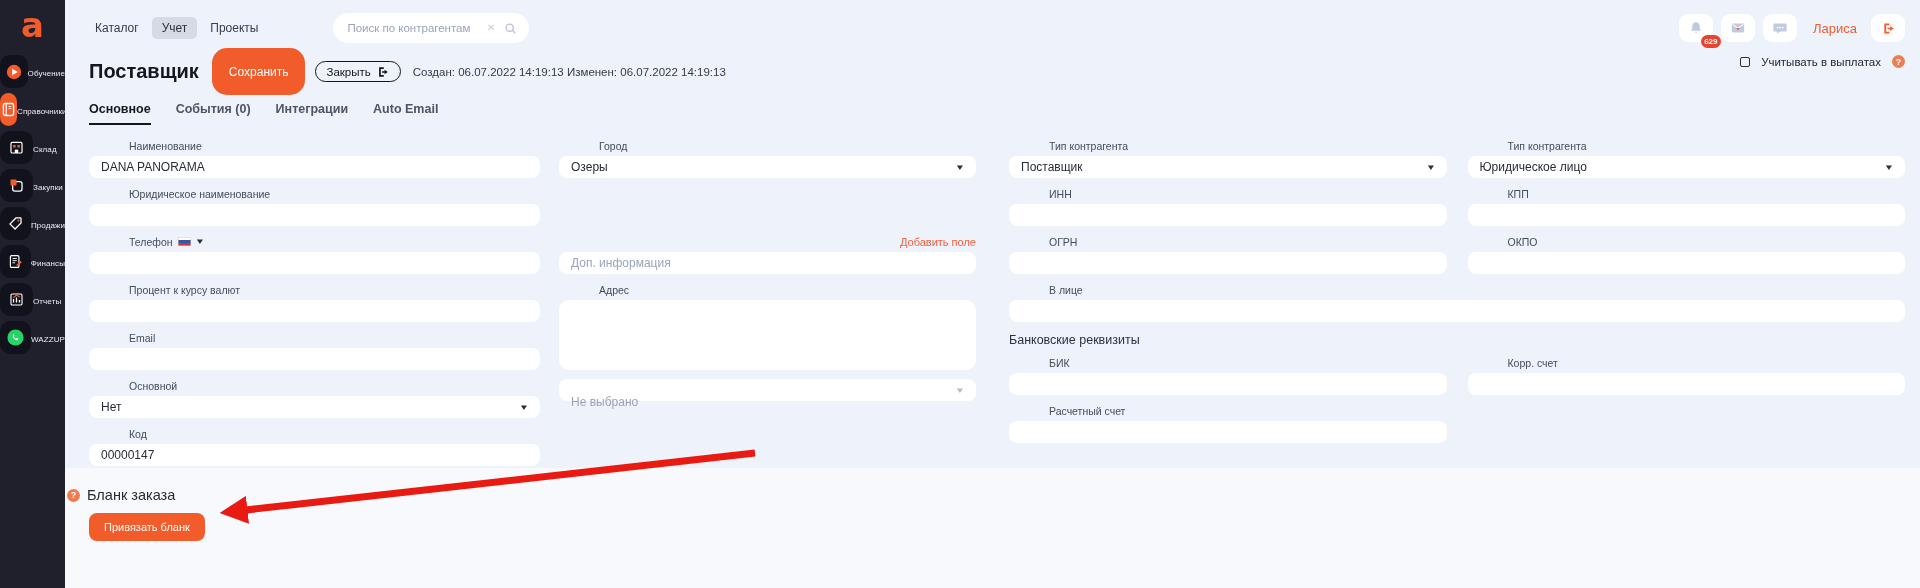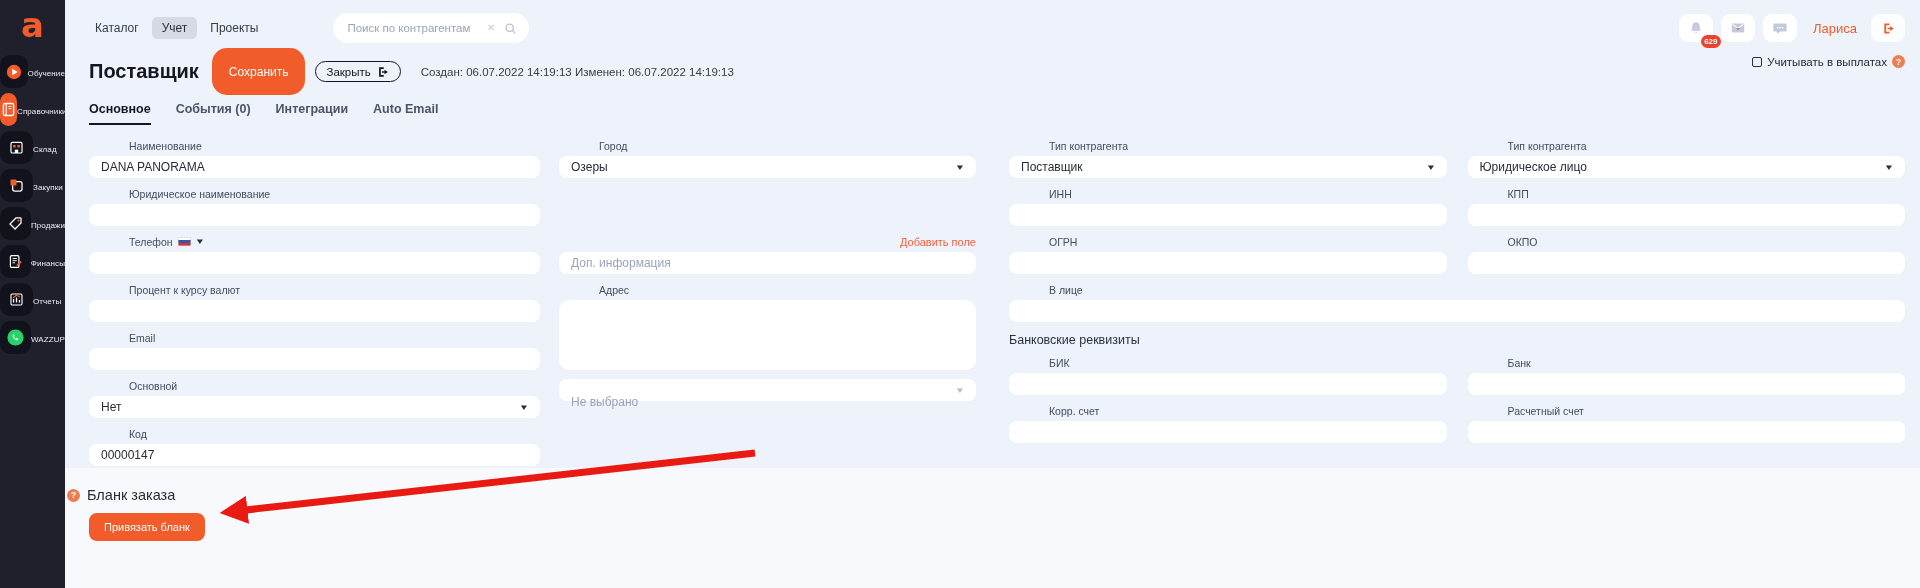--- a/index.html
+++ b/index.html
@@ -31,22 +31,22 @@
   .top-right { margin-left:auto; display:flex; align-items:center; }
   .icon-pill { width:34px; height:28px; background:#fff; border-radius:9px; display:flex; align-items:center; justify-content:center; position:relative; cursor:pointer; margin-left:8px; }
   .badge { position:absolute; top:-7px; right:-8px; background:#e8432e; color:#fff; font-size:8px; font-weight:bold; border-radius:8px; padding:2.5px 3.5px; min-width:13px; text-align:center; line-height:1;margin-top:28px; }
   .user-name { color:#f25b2a; font-size:13px; margin:0 14px 0 16px; cursor:pointer; }
 
   
   .header-row { display:flex; align-items:center; margin:13px 15px 0 24px; height:31px; }
   .page-title { font-size:20px; font-weight:bold; color:#15171e; margin-right:13px; }
   .btn-save { background:#f25b2a; color:#fff; font-size:12px; border:none; border-radius:15px; height:47px; padding:0 17px; cursor:pointer; font-family:"Liberation Sans",sans-serif; }
   .btn-close { background:transparent; border:1.6px solid #15161c; color:#15161c; border-radius:15px; height:21px; padding:0 10px; display:flex; align-items:center; gap:5px; font-size:11.5px; margin-left:10px; cursor:pointer; font-family:"Liberation Sans",sans-serif; }
-  .meta { font-size:11.5px; color:#363b45; margin-left:20px; }
-  .payments { position:absolute; top:55px; right:15px; display:flex; align-items:center; gap:5px; z-index:3; }
+  .meta { font-size:11.5px; color:#363b45; margin-left:12px; }
+  .payments { position:absolute; top:55px; right:15px; display:flex; align-items:center; gap:11px; z-index:3; }
   .chk { width:10px; height:10px; border:1.4px solid #2a2e38; border-radius:2px; background:transparent; cursor:pointer; }
   .payments .lbl { font-size:11.5px; color:#242933; }
   .help-circle { width:13px; height:13px; border-radius:50%; background:#ee7e52; color:#fff; font-size:9px; font-weight:bold; display:flex; align-items:center; justify-content:center; flex-shrink:0; }
 
   
   .tabs { display:flex; gap:25px; margin:15px 15px 0 24px; }
   .tab { font-size:12.5px; font-weight:bold; color:#4d5464; padding-bottom:7px; border-bottom:2px solid transparent; cursor:pointer; }
   .tab.active { color:#15171e; border-bottom-color:#15171e; }
 
   
@@ -373,24 +373,20 @@
           <input class="control" value="" style="">
         </div>
 
         <div class="section-h span2">Банковские реквизиты</div>
 
         <div class="field">
           <div class="flabel">БИК</div>
           <input class="control" value="" style="">
         </div>
 
-        <div class="field">
-          <div class="flabel">Банк</div>
-          <input class="control" value="" style="">
-        </div>
 
         <div class="field">
           <div class="flabel">Корр. счет</div>
           <input class="control" value="" style="">
         </div>
 
         <div class="field">
           <div class="flabel">Расчетный счет</div>
           <input class="control" value="" style="">
         </div>

